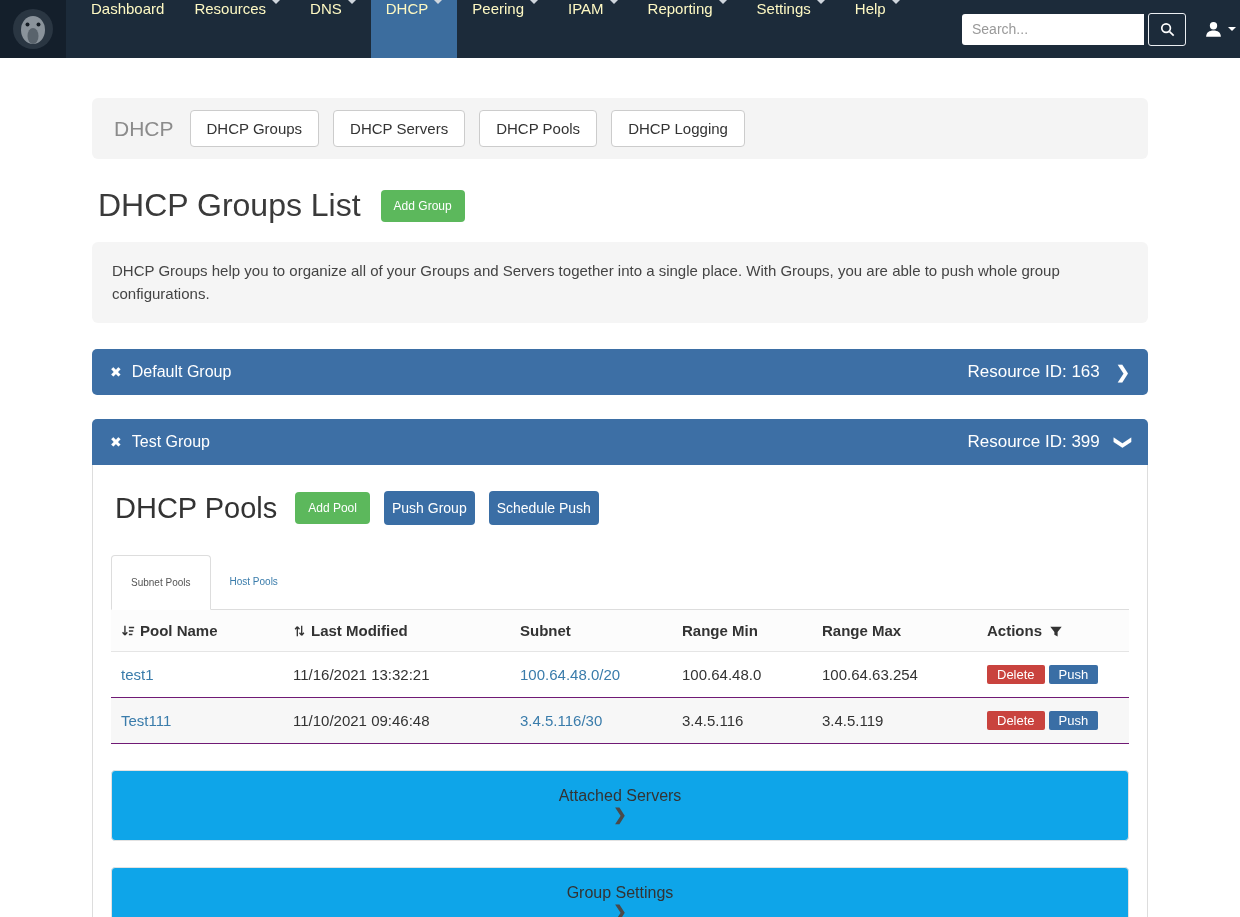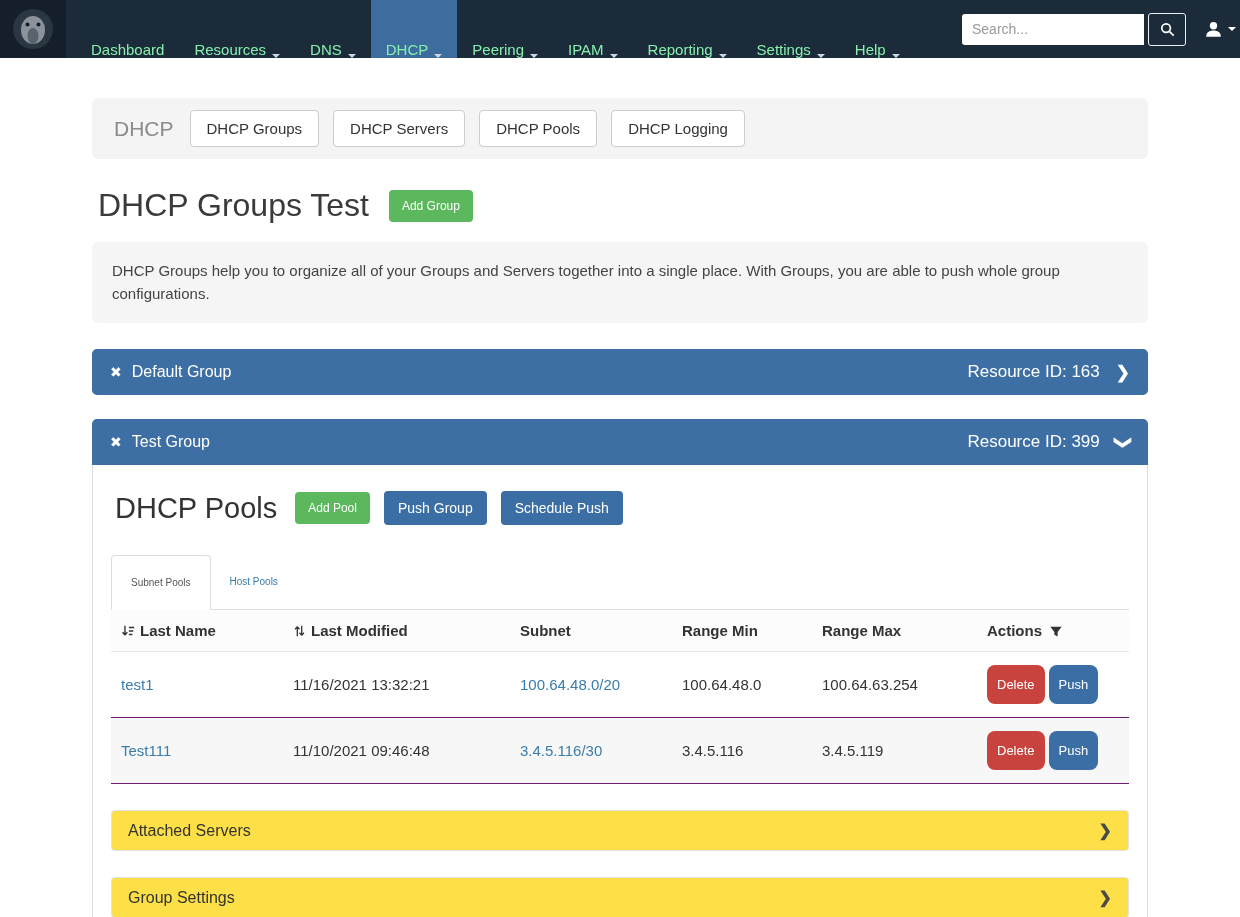--- a/index.html
+++ b/index.html
@@ -16,22 +16,22 @@
     height: 58px; background: #1c2b3a;
     display: flex; align-items: stretch;
   }
   .logo-box {
     width: 66px; background: #141f2b;
     display: flex; align-items: center; justify-content: center;
     cursor: pointer;
   }
   .nav-items { display: flex; align-items: stretch; margin-left: 10px; }
   .nav-item {
-    display: flex; align-items: flex-end;
-    padding: 0 15px; color: #86efac; font-size: 15px;
+    display: flex; align-items: flex-start;
+    padding: 0 15px; color: #fef9c3; font-size: 15px;
     text-decoration: none; cursor: pointer; white-space: nowrap;
   }
   .nav-item.active { background: #3c6d9e; }
   .caret {
     display: inline-block; margin-left: 6px;
     border-left: 4px solid transparent; border-right: 4px solid transparent;
     border-top: 4px solid #cfd6dd;
   }
   .nav-right { margin-left: auto; display: flex; align-items: center; padding-right: 4px; }
   .search-input {
@@ -64,21 +64,21 @@
     padding: 9px 16px; font-size: 15px; color: #333; margin-right: 14px;
     font-family: "Liberation Sans", sans-serif; cursor: pointer;
   }
 
   
   .title-row { display: flex; align-items: center; margin: 28px 0 0 6px; }
   .page-title { font-size: 32px; font-weight: 400; color: #3a3a3a; margin: 0 20px 0 0; }
   .btn { border: none; border-radius: 4px; color: #fff; cursor: pointer;
          font-family: "Liberation Sans", sans-serif; }
   .btn-green { background: #5cb85c; padding: 9px 13px; font-size: 12px; }
-  .btn-blue  { background: #3a6ea5; padding: 9px 14px; font-size: 14px; }
+  .btn-blue  { background: #3a6ea5; padding: 9px 8px; font-size: 14px; }
 
   .desc-box {
     margin-top: 18px; background: #f5f5f5; border-radius: 6px;
     padding: 18px 20px; font-size: 15px; color: #444; line-height: 1.5;
   }
 
   
   .group-header {
     height: 46px; background: #3d6fa5; color: #fff;
     display: flex; align-items: center; padding: 0 18px;
@@ -118,30 +118,30 @@
   table.pools th {
     text-align: left; padding: 12px 10px; color: #333; font-weight: 700;
     background: #fcfcfc; border-bottom: 1px solid #e5e5e5;
   }
   table.pools td { padding: 13px 10px; color: #333; }
   table.pools tbody tr { border-bottom: 1px solid #701a75; }
   table.pools tbody tr.alt { background: #f7f7f7; }
   .cell-link { color: #3a7cab; text-decoration: none; cursor: pointer; }
   .hdr-icon { vertical-align: -2px; margin-right: 5px; }
   .hdr-icon.after { margin: 0 0 0 7px; }
-  .btn-sm { border: none; border-radius: 8px; color: #fff; font-size: 13px;
-            padding: 12px 10px; cursor: pointer; font-family: "Liberation Sans", sans-serif; }
+  .btn-sm { border: none; border-radius: 2px; color: #fff; font-size: 13px;
+            padding: 2px 10px; cursor: pointer; font-family: "Liberation Sans", sans-serif; }
   .btn-delete { background: #c9433e; margin-right: 4px; }
   .btn-push { background: #3a6ea5; }
 
   
   .collapse-bar {
-    margin-top: 26px; background: #fde047; border: 1px solid #e2e2e2;
-    border-radius: 4px; padding: 10px 16px;
-    display: flex; align-items: center; font-size: 16px; color: #333; cursor: pointer;
+    margin-top: 26px; background: #0ea5e9; border: 1px solid #e2e2e2;
+    border-radius: 4px; padding: 16px 16px;
+    display: flex; align-items: center; font-size: 16px; color: #333; cursor: pointer; flex-direction: column;
   }
   .collapse-bar .chev { color: #4a4a4a; font-size: 16px; }
   .collapse-bar:first-of-type { margin-top: 30px; }
 </style>
 </head>
 <body>
 
 <nav class="navbar">
   <div class="logo-box">
     <svg width="42" height="42" viewBox="0 0 42 42">
@@ -211,21 +211,21 @@
 
   <div class="breadcrumb-box">
     <span class="bc-title">DHCP</span>
     <button class="bc-btn">DHCP Groups</button>
     <button class="bc-btn">DHCP Servers</button>
     <button class="bc-btn">DHCP Pools</button>
     <button class="bc-btn">DHCP Logging</button>
   </div>
 
   <div class="title-row">
-    <h1 class="page-title">DHCP Groups Test</h1>
+    <h1 class="page-title">DHCP Groups List</h1>
     <button class="btn btn-green">Add Group</button>
   </div>
 
   <div class="desc-box">DHCP Groups help you to organize all of your Groups and Servers together into a single place. With Groups, you are able to push whole group configurations.</div>
 
   <div class="group-header">
     <span class="x-icon">✖</span>
     <span class="group-name">Default Group</span>
     <span class="flex-spacer"></span>
     <span class="resource-id">Resource ID: 163</span>
@@ -262,21 +262,21 @@
         <col style="width:140px">
           <col style="width:165px">
           <col>
       </colgroup>
       <thead>
         <tr>
           <th>
             <svg class="hdr-icon" width="14" height="14" viewBox="0 0 16 16">
               <path d="M4.5 2v9.5M4.5 12.5L1.8 9.4M4.5 12.5l2.7-3.1" stroke="#333" stroke-width="1.6" fill="none"></path>
               <path d="M9 4h6M9 8h5M9 12h4" stroke="#333" stroke-width="1.6"></path>
-            </svg><span>Last Name</span>
+            </svg><span>Pool Name</span>
           </th>
           <th>
             <svg class="hdr-icon" width="13" height="14" viewBox="0 0 14 16">
               <path d="M4.5 14V3M4.5 3L2 6M4.5 3l2.5 3" stroke="#333" stroke-width="1.5" fill="none"></path>
               <path d="M9.5 2v11M9.5 13L7 10M9.5 13l2.5-3" stroke="#333" stroke-width="1.5" fill="none"></path>
             </svg><span>Last Modified</span>
           </th>
           <th><span>Subnet</span></th>
           <th><span>Range Min</span></th>
           <th><span>Range Max</span></th>

